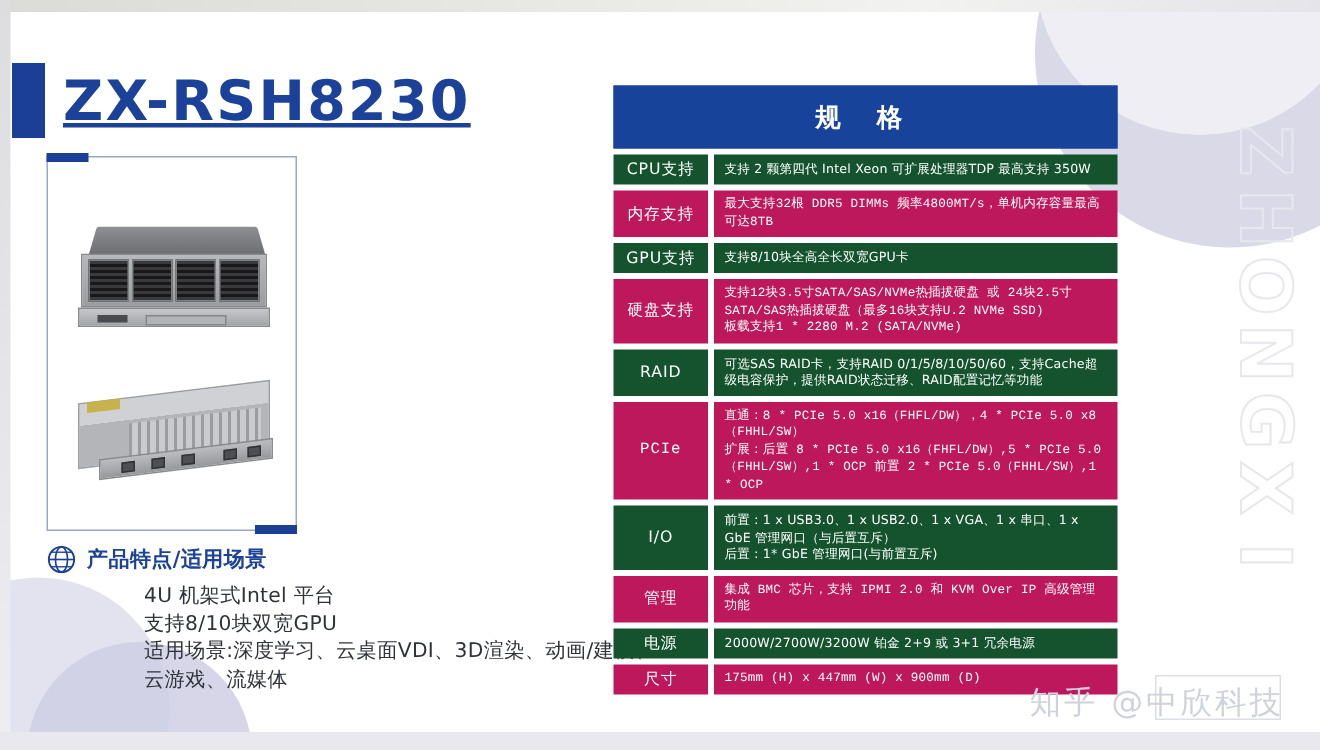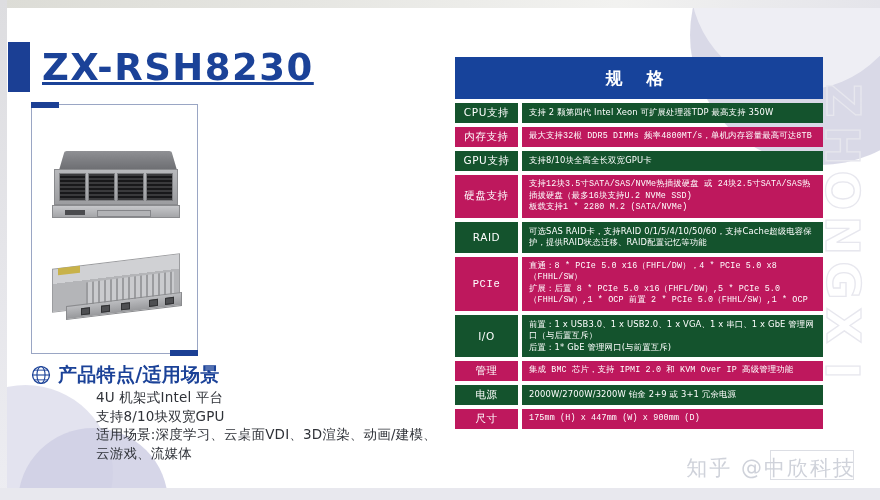--- a/index.html
+++ b/index.html
@@ -159,34 +159,33 @@
     background: #c8b24a; transform: skewY(-7deg);
   }
 
   
   .feat-head {
     position: absolute; left: 30px; top: 362px;
     display: flex; align-items: center; gap: 6px;
   }
   .globe-icon { width: 22px; height: 22px; flex: 0 0 22px; }
   .feat-title {
-    font-size: 19px; font-weight: 700; color: #1b4298; letter-spacing: .3px;
+    font-size: 14px; font-weight: 700; color: #1b4298; letter-spacing: .3px;
   }
   .feat-lines {
     position: absolute; left: 52px; top: 388px;
     font-size: 13.5px; line-height: 18.5px; color: #2f3238;
     letter-spacing: .2px;
     margin-left: 44px;
   }
 
   
   .spec {
     position: absolute; left: 409px; top: 57px;
-    width: 368px;
-    margin-left: 46px;
+    width: 336px;
   }
   .spec-header {
     height: 42px; background: #17439b;
     display: flex; align-items: center; justify-content: center;
     color: #ffffff; font-size: 17px; font-weight: 700; letter-spacing: 9px;
     border: 1px solid #17439b;
   }
   .spec-row {
     display: flex; align-items: stretch; margin-top: 4px; gap: 4px;
   }
@@ -303,21 +302,21 @@
           <div class="spec-label">GPU支持</div>
           <div class="spec-value">支持8/10块全高全长双宽GPU卡</div>
         </div>
         <div class="spec-row tone-blue">
           <div class="spec-label">硬盘支持</div>
           <div class="spec-value">支持12块3.5寸SATA/SAS/NVMe热插拔硬盘 或 24块2.5寸SATA/SAS热插拔硬盘（最多16块支持U.2 NVMe SSD)
 板载支持1 * 2280 M.2 (SATA/NVMe)</div>
         </div>
         <div class="spec-row tone-gray">
           <div class="spec-label">RAID</div>
-          <div class="spec-value">可选SAS RAID卡，支持RAID 0/1/5/4/10/50/60，支持Cache超级电容保护，提供RAID状态迁移、RAID配置记忆等功能</div>
+          <div class="spec-value">可选SAS RAID卡，支持RAID 0/1/5/8/10/50/60，支持Cache超级电容保护，提供RAID状态迁移、RAID配置记忆等功能</div>
         </div>
         <div class="spec-row tone-blue">
           <div class="spec-label">PCIe</div>
           <div class="spec-value">直通：8 * PCIe 5.0 x16（FHFL/DW），4 * PCIe 5.0 x8（FHHL/SW）
 扩展：后置 8 * PCIe 5.0 x16（FHFL/DW）,5 * PCIe 5.0（FHHL/SW）,1 * OCP 前置 2 * PCIe 5.0（FHHL/SW）,1 * OCP</div>
         </div>
         <div class="spec-row tone-gray">
           <div class="spec-label">I/O</div>
           <div class="spec-value">前置：1 x USB3.0、1 x USB2.0、1 x VGA、1 x 串口、1 x GbE 管理网口（与后置互斥）
 后置：1* GbE 管理网口(与前置互斥)</div>

